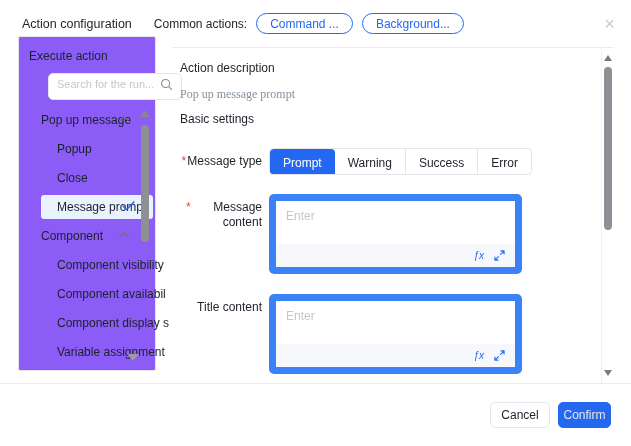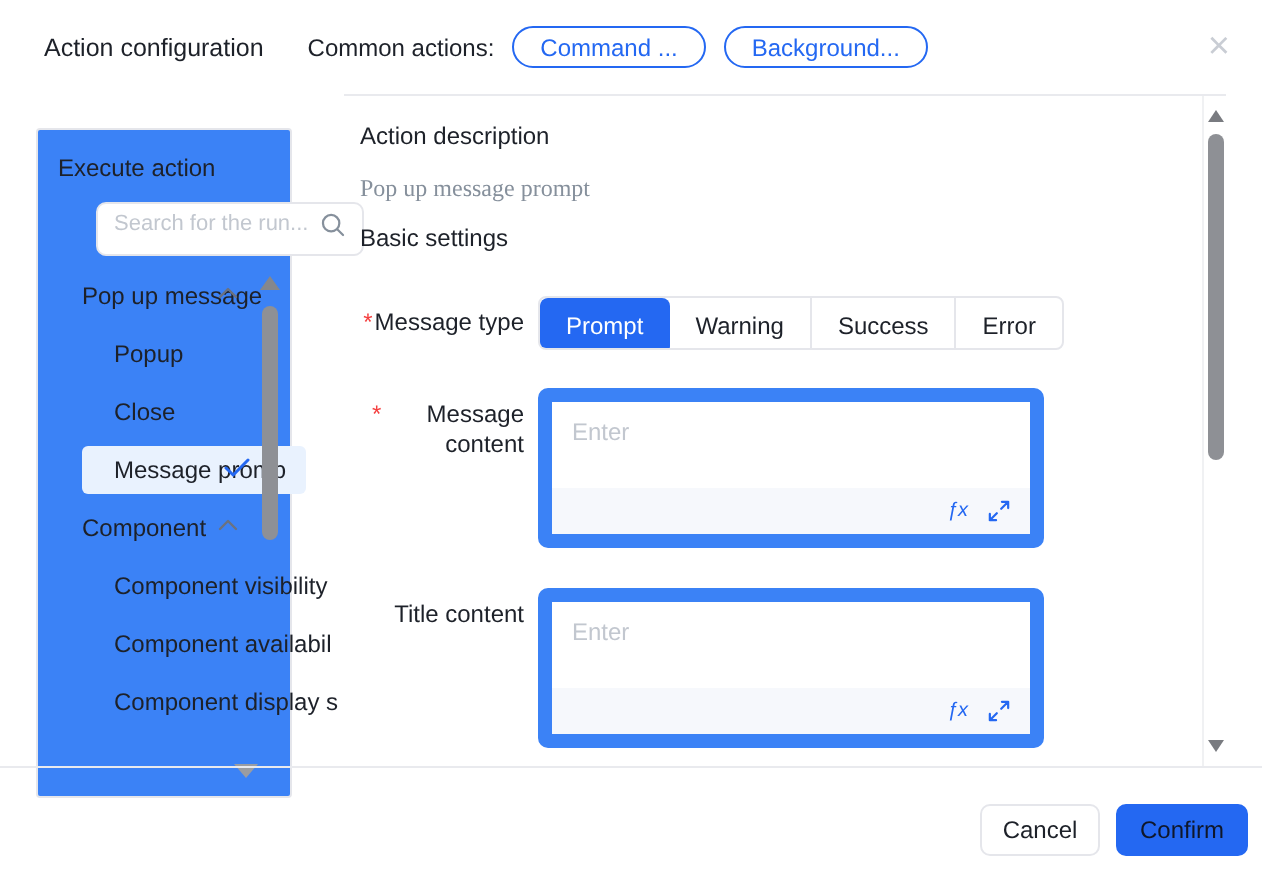--- a/index.html
+++ b/index.html
@@ -8,21 +8,21 @@
   .dialog { position:relative; width:631px; height:446px; background:#fff; overflow:hidden; font-size:12px; }
 
   
   .hdr { position:absolute; left:0; top:0; right:0; height:47px; display:flex; align-items:center; padding:0 16px 0 22px; }
   .hdr-title { font-size:12.5px; color:#1d2129; }
   .hdr-common { margin-left:22px; color:#1d2129; }
   .pill { margin-left:9px; display:inline-flex; align-items:center; height:21px; padding:0 13px; border:1px solid #2468F2; border-radius:11px; background:#fff; color:#2468F2; font-size:12px; cursor:pointer; }
   .close-x { margin-left:auto; color:#c9cdd4; font-size:19px; line-height:1; cursor:pointer; font-weight:400; }
 
   
-  .sidebar { position:absolute; left:18px; top:64px; width:128px; height:335px; border:1px solid #e5e6eb; border-radius:2px; background:#3b82f6; }
+  .sidebar { position:absolute; left:18px; top:36px; width:138px; height:335px; border:1px solid #e5e6eb; border-radius:2px; background:#8b5cf6; }
   .sb-title { position:absolute; left:10px; top:12px; color:#1d2129; }
   .sb-search { position:absolute; left:10px; top:36px; width:134px; height:27px; border:1px solid #e5e6eb; border-radius:5px; display:flex; align-items:flex-start; padding:4px 8px; background:#fff;margin-left:19px; }
   .sb-search input { flex:1; min-width:0; border:none; outline:none; font-size:11px; font-family:"Liberation Sans", sans-serif; color:#1d2129; background:transparent; }
   .sb-search input::placeholder { color:#c2c7cf; }
   .tree { position:absolute; left:0; top:68px; right:0; }
   .tree-row { position:relative; height:29px; cursor:pointer; }
   .tg-label { position:absolute; left:22px; top:8px; color:#1d2129; }
   .chev { position:absolute; right:26px; top:10px; line-height:0; }
   .ti-label { position:absolute; left:22px; top:3px; padding:5px 10px 5px 16px; border-radius:3px; color:#1d2129; white-space:nowrap; }
   .tree-row.selected .ti-label { background:#e9f2fe; }
@@ -62,21 +62,21 @@
   
   .m-scroll { position:absolute; left:601px; top:48px; width:13px; height:335px; border-left:1px solid #f0f1f3; background:#fff; }
   .m-up { position:absolute; left:2px; top:7px; width:0; height:0; border-left:4.5px solid transparent; border-right:4.5px solid transparent; border-bottom:6px solid #797b80; cursor:pointer; }
   .m-thumb { position:absolute; left:2px; top:19px; width:8px; height:163px; background:#8e9095; border-radius:4px; cursor:pointer; }
   .m-down { position:absolute; left:2px; bottom:7px; width:0; height:0; border-left:4.5px solid transparent; border-right:4.5px solid transparent; border-top:6px solid #797b80; cursor:pointer; }
 
   
   .ftr-line { position:absolute; left:0; top:383px; width:631px; height:1px; background:#e9eaee; }
   .btn { position:absolute; top:402px; height:26px; border-radius:5px; font-size:12px; font-family:"Liberation Sans", sans-serif; cursor:pointer; display:flex; align-items:center; justify-content:center; }
   .btn-cancel { left:490px; width:60px; background:#fff; border:1px solid #e5e6eb; color:#1d2129; }
-  .btn-confirm { left:558px; width:66px; background:#2468F2; border:1px solid #2468F2; color:#0f172a; }
+  .btn-confirm { left:558px; width:53px; background:#2468F2; border:1px solid #2468F2; color:#e5e5e5; }
 </style>
 </head>
 <body>
 
 <div class="dialog">
 
   <div class="hdr">
     <span class="hdr-title">Action configuration</span>
     <span class="hdr-common">Common actions:</span>
     <button class="pill">Command ...</button>
@@ -129,20 +129,23 @@
         </span>
       </div>
       <div class="tree-row">
         <span class="ti-label">Component visibility</span>
       </div>
       <div class="tree-row">
         <span class="ti-label">Component availabil</span>
       </div>
       <div class="tree-row">
         <span class="ti-label">Component display s</span>
+      </div>
+      <div class="tree-row">
+        <span class="ti-label">Variable assignment</span>
       </div>
     </div>
 
     <div class="sb-scroll-up"></div>
     <div class="sb-thumb"></div>
     <div class="sb-more-down"></div>
   </div>
 
   <div class="main-top-line"></div>
 

